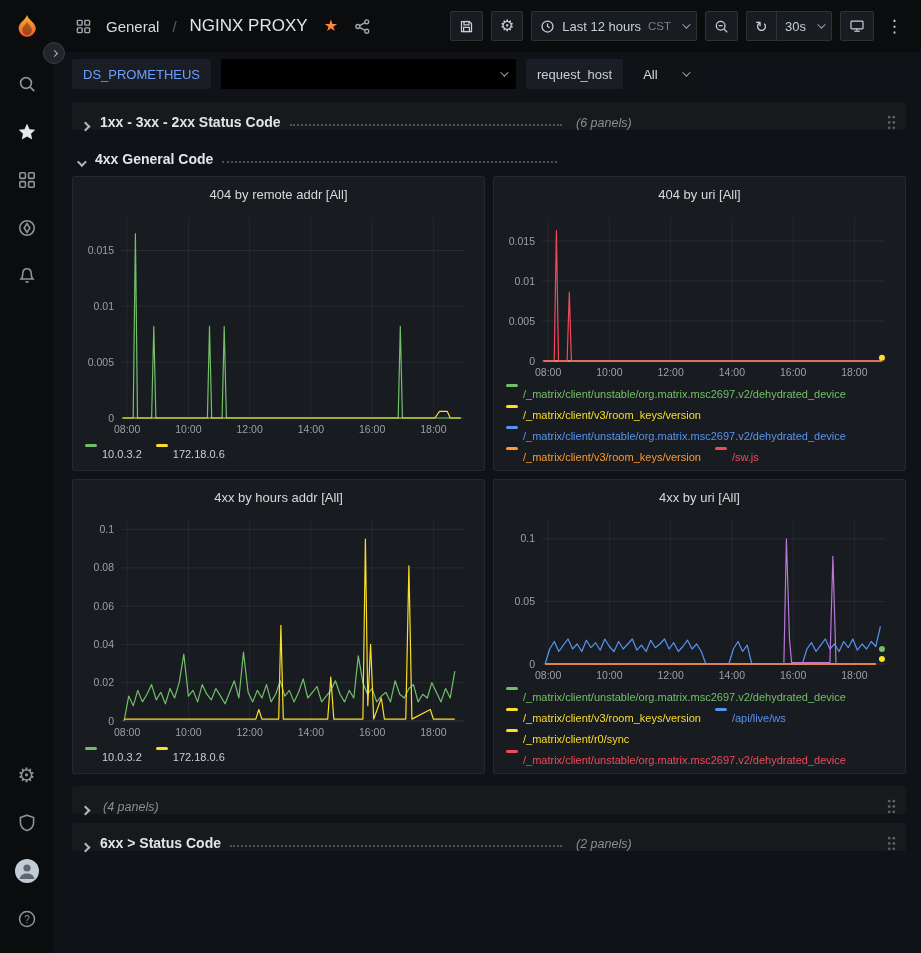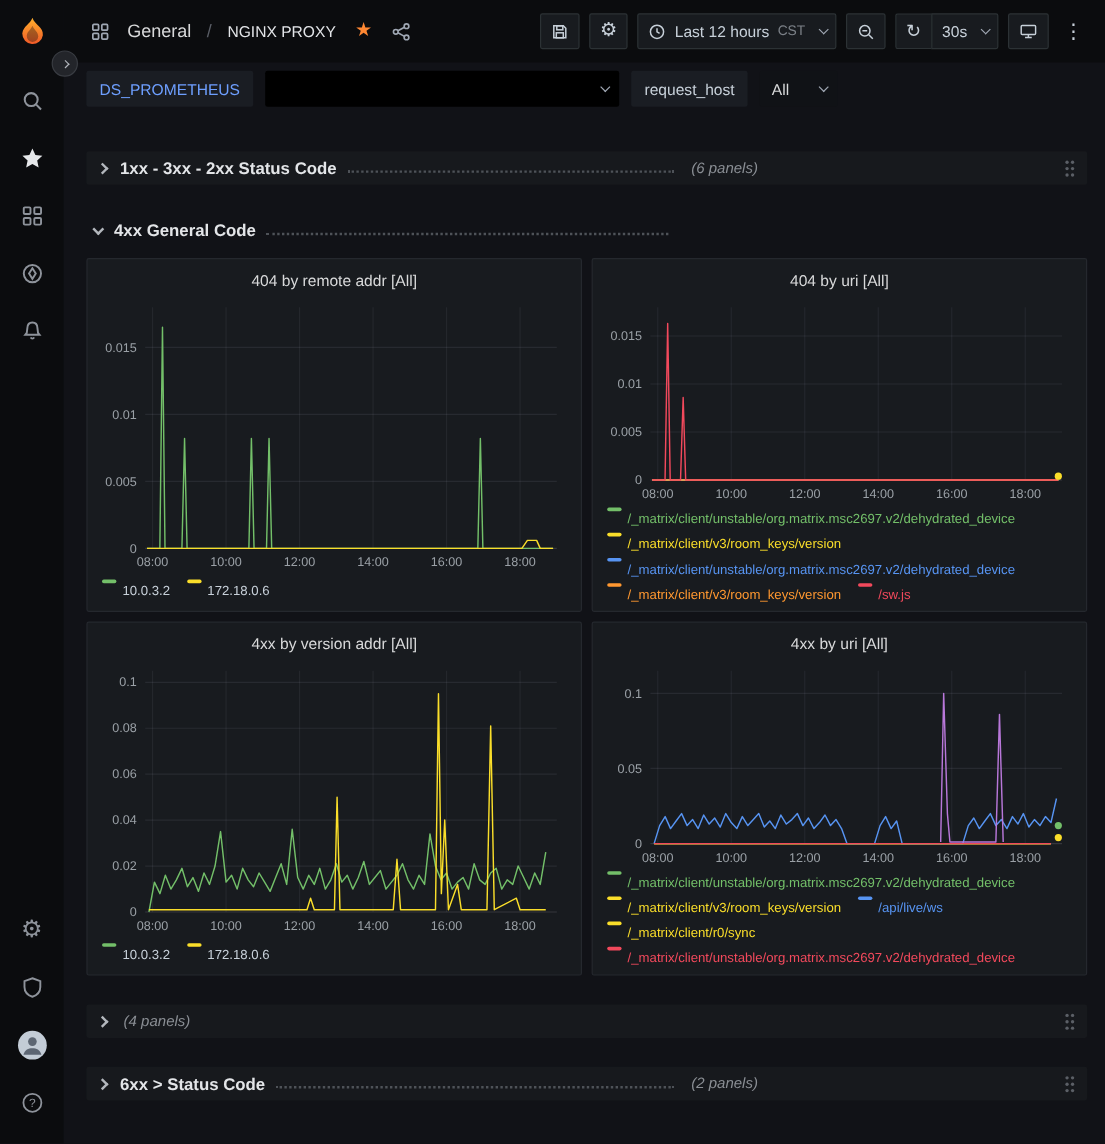--- a/index.html
+++ b/index.html
@@ -33,21 +33,21 @@
   .caret { display:inline-block; width:6px; height:6px; border-right:1.5px solid #9fa7b3; border-bottom:1.5px solid #9fa7b3; transform:rotate(45deg) translateY(-2px); margin-left:4px; }
 
   
   .main { flex:1; display:flex; flex-direction:column; min-width:0; }
 
   
   .navbar { height:52px; background:#0b0c0e; display:flex; align-items:center; padding:0 14px 0 22px; gap:6px; flex:0 0 52px; }
   .crumb-icon { color:#9fa7b3; display:flex; align-items:center; margin-right:8px; cursor:pointer; }
   .crumb-section { font-size:15px; color:#d8d9da; cursor:pointer; }
   .crumb-sep { color:#5a5e66; font-size:15px; padding:0 7px; }
-  .crumb-title { font-size:13px; color:#e3e5e8; font-weight:500; cursor:pointer; }
+  .crumb-title { font-size:17px; color:#e3e5e8; font-weight:500; cursor:pointer; }
   .fav-star { font-size:16px; color:#FF8833; margin-left:10px; cursor:pointer; line-height:1; }
   .share-icon { margin-left:10px; color:#9fa7b3; display:flex; cursor:pointer; }
   .nav-right { margin-left:auto; display:flex; align-items:center; gap:8px; }
   .tb-btn {
     height:30px; min-width:30px; padding:0 8px; display:flex; align-items:center; gap:7px;
     background:#181b1f; border:1px solid #2c3235; border-radius:2px; color:#c7d0d9;
     font-size:13px; cursor:pointer; white-space:nowrap; font-family:inherit;
   }
   .tz { color:#7b8087; font-size:11.5px; }
   .split { display:flex; }
@@ -58,21 +58,21 @@
 
   
   .submenu { display:flex; align-items:center; gap:10px; padding:7px 16px 7px 19px; flex:0 0 44px; }
   .var-chip { height:30px; display:flex; align-items:center; padding:0 11px; background:#1a1d23; border-radius:2px; font-size:13px; color:#c7d0d9; }
   .var-chip.ds { color:#6E9FFF; font-weight:500;text-align:right; }
   .black-select { width:295px; height:30px; background:#000; border-radius:2px; display:flex; align-items:center; justify-content:flex-end; padding:0 10px; cursor:pointer; }
   .value-select { height:30px; display:flex; align-items:center; gap:20px; padding:0 10px; background:#101216; border-radius:2px; color:#d8d9da; cursor:pointer; }
 
   
   .content { flex:1; padding:6px 15px 0 19px; overflow:hidden; }
-  .dash-row { height:28px; display:flex; align-items:center; margin-bottom:9px; padding:0 10px 0 10px; border-radius:2px; cursor:pointer;margin-top:24px; }
+  .dash-row { height:28px; display:flex; align-items:flex-end; margin-bottom:9px; padding:0 10px 0 10px; border-radius:2px; cursor:pointer; }
   .dash-row.collapsed { background:#17191d; }
   .dash-row.expanded { padding-left:5px; }
   .row-title-wrap { display:flex; align-items:center; width:462px; min-width:0; margin-left:11px; }
   .row-title { font-size:14px; font-weight:700; color:#e3e5e8; white-space:nowrap; }
   .row-dots { flex:1; height:0; border-bottom:2px dotted #4e5258; margin-left:9px; transform:translateY(3px); }
   .row-count { font-size:12.5px; font-style:italic; color:#8a8e94; margin-left:14px; white-space:nowrap; }
   .row-drag { margin-left:auto; display:flex; cursor:grab; }
 
   
   .panel-grid { display:grid; grid-template-columns:1fr 1fr; gap:8px; margin-bottom:12px; }
@@ -381,21 +381,21 @@
               </div>
               <div class="legend-item">
                 <span class="legend-swatch" style="background: rgb(242, 73, 92);"></span>
                 <span class="legend-label" style="color: rgb(242, 73, 92);">/sw.js</span>
               </div>
             </div>
         </section>
 
         <section class="panel">
           <header class="panel-header">
-            <span>4xx by version addr [All]</span>
+            <span>4xx by hours addr [All]</span>
           </header>
           <div class="chart tall"><svg width="399" height="233">
                 <line x1="48.12500000000001" y1="10" x2="48.12500000000001" y2="211" stroke="rgba(204,204,220,0.07)" stroke-width="1"></line>
                 <text x="48.12500000000001" y="226" text-anchor="middle" fill="#9aa0a6" font-size="10.5">08:00</text>
                 <line x1="109.37500000000001" y1="10" x2="109.37500000000001" y2="211" stroke="rgba(204,204,220,0.07)" stroke-width="1"></line>
                 <text x="109.37500000000001" y="226" text-anchor="middle" fill="#9aa0a6" font-size="10.5">10:00</text>
                 <line x1="170.62500000000003" y1="10" x2="170.62500000000003" y2="211" stroke="rgba(204,204,220,0.07)" stroke-width="1"></line>
                 <text x="170.62500000000003" y="226" text-anchor="middle" fill="#9aa0a6" font-size="10.5">12:00</text>
                 <line x1="231.875" y1="10" x2="231.875" y2="211" stroke="rgba(204,204,220,0.07)" stroke-width="1"></line>
                 <text x="231.875" y="226" text-anchor="middle" fill="#9aa0a6" font-size="10.5">14:00</text>

